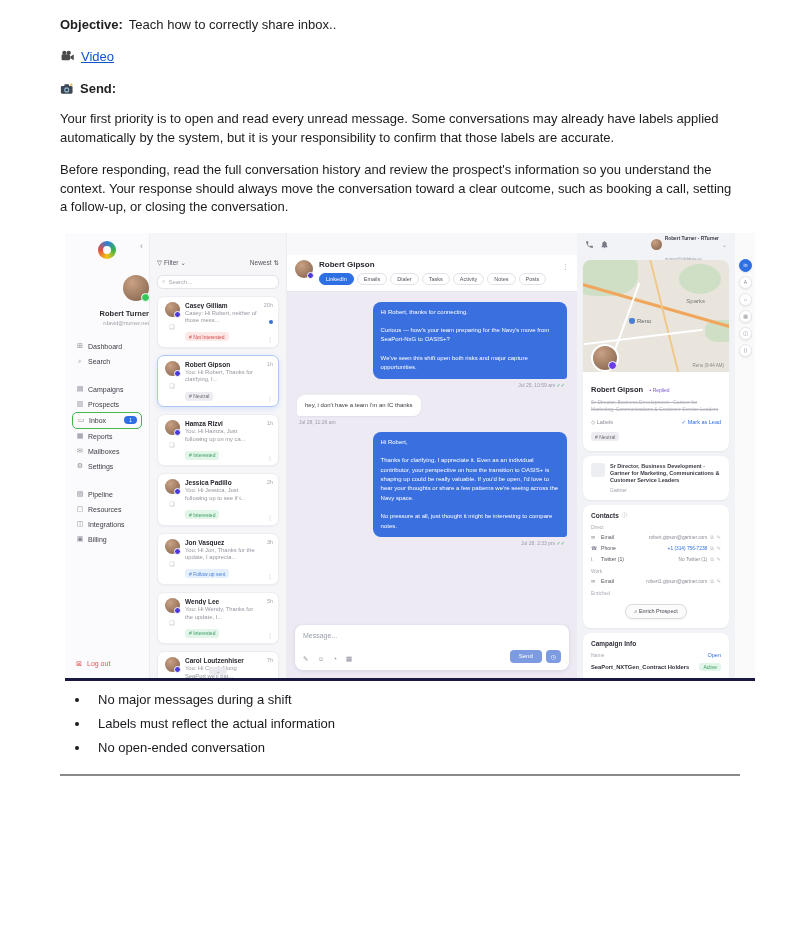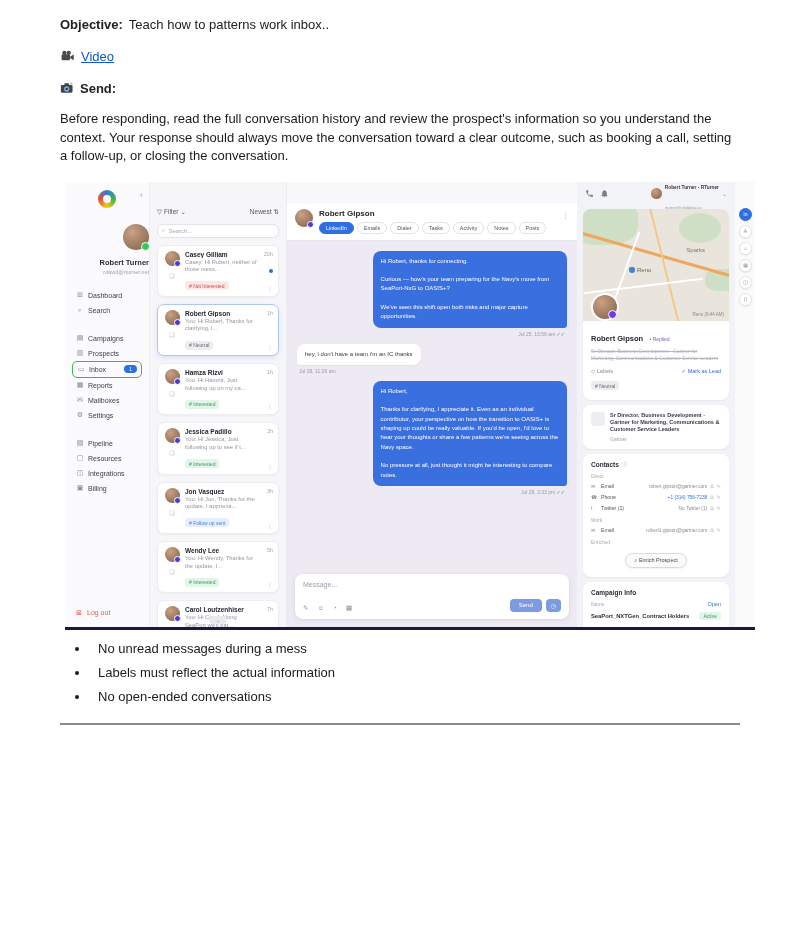--- a/index.html
+++ b/index.html
@@ -2,21 +2,21 @@
 <html><head>
 <meta charset="utf-8">
 <style>
   * { margin:0; padding:0; box-sizing:border-box; }
   html,body { background:#fff; }
   body { width:800px; height:933px; font-family:"Liberation Sans",sans-serif; color:#202124; position:relative; overflow:hidden; }
   .page { padding:0 60px; }
 
   
   .doc-title { font-size:19px; font-weight:400; color:#27537e; margin-top:44px; letter-spacing:.2px; }
-  .doc-line { font-size:13px; margin-top:17px; display:flex; align-items:flex-start; gap:6px; }
+  .doc-line { font-size:13px; margin-top:17px; display:flex; align-items:flex-end; gap:6px; }
   .b { font-weight:bold; }
   .link { color:#1155cc; text-decoration:underline; cursor:pointer; }
   .para { font-size:13px; line-height:18.5px; margin-top:14px; color:#1b1b1f; }
   .doc-ic { display:inline-flex; }
 
   
   .app { position:relative; margin:16px 0 0 5px; width:690px; height:448px; background:#fff;
          border-bottom:3px solid #181840; display:flex; overflow:hidden; }
 
   
@@ -167,21 +167,21 @@
   .endline { border:none; border-top:2px solid #8a8a8a; margin-top:18px; }
 </style>
 </head>
 <body>
 
 <div class="page">
 
 
   <p class="doc-line">
     <span class="b">Objective:</span>
-    <span>Teach how to patterns work inbox..</span>
+    <span>Teach how to correctly share inbox..</span>
   </p>
 
   <p class="doc-line">
     <span class="doc-ic">
       <svg viewBox="0 0 24 24" width="15" height="15">
           <circle cx="7" cy="6" r="3.4" fill="#4a4a4a"></circle>
           <circle cx="14" cy="6" r="3.4" fill="#4a4a4a"></circle>
           <rect x="2.5" y="8.5" width="13.5" height="9.5" rx="2" fill="#4a4a4a"></rect>
           <path d="M16.5 12l5.5-3.2v9L16.5 14.6z" fill="#4a4a4a"></path>
         </svg>
@@ -195,20 +195,21 @@
           <rect x="1.5" y="7" width="20" height="13" rx="2" fill="#3d4654"></rect>
           <rect x="7.5" y="4" width="8" height="4" rx="1" fill="#3d4654"></rect>
           <circle cx="11.5" cy="13.5" r="4.4" fill="#8fb3c9"></circle>
           <circle cx="11.5" cy="13.5" r="2.1" fill="#2c3440"></circle>
           <path d="M19.3 1.5l1.2 2 2 1.2-2 1.2-1.2 2-1.2-2-2-1.2 2-1.2z" fill="#f3c54c"></path>
         </svg>
     </span>
     <span class="b">Send:</span>
   </p>
 
+  <p class="para">Your first priority is to open and read every unread message. Some conversations may already have labels applied automatically by the system, but it is your responsibility to confirm that those labels are accurate.</p>
   <p class="para">Before responding, read the full conversation history and review the prospect's information so you understand the context. Your response should always move the conversation toward a clear outcome, such as booking a call, setting a follow-up, or closing the conversation.</p>
 
   <div class="app">
 
     <div class="sidebar">
       <div class="sb-top">
         <span class="logo"></span>
         <span class="collapse">‹</span>
       </div>
       <div class="sb-user">
@@ -655,21 +656,21 @@
 
         <span class="rail-ic">◫</span>
 
         <span class="rail-ic">⟨⟩</span>
 
     </div>
   </div>
 
   <ul class="standards">
 
-      <li>No unread messages during a mess</li>
+      <li>No major messages during a shift</li>
 
       <li>Labels must reflect the actual information</li>
 
-      <li>No open-ended conversations</li>
+      <li>No open-ended conversation</li>
 
   </ul>
   <hr class="endline">
 </div>
 
 </body></html>

